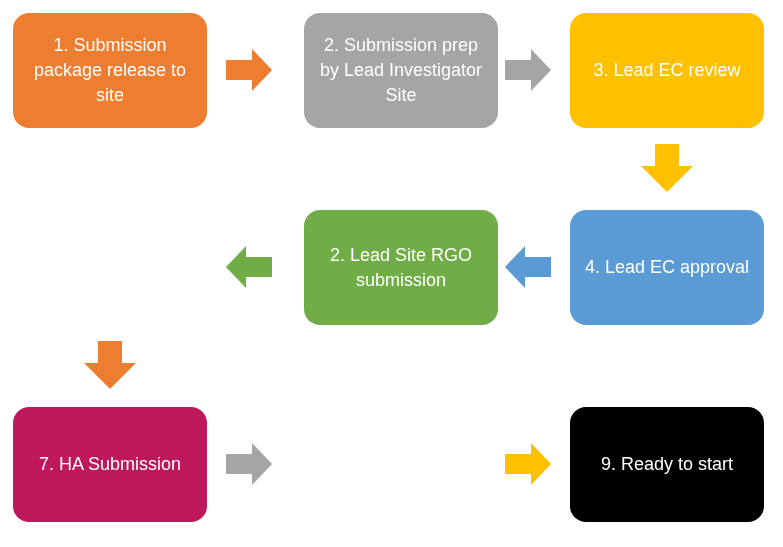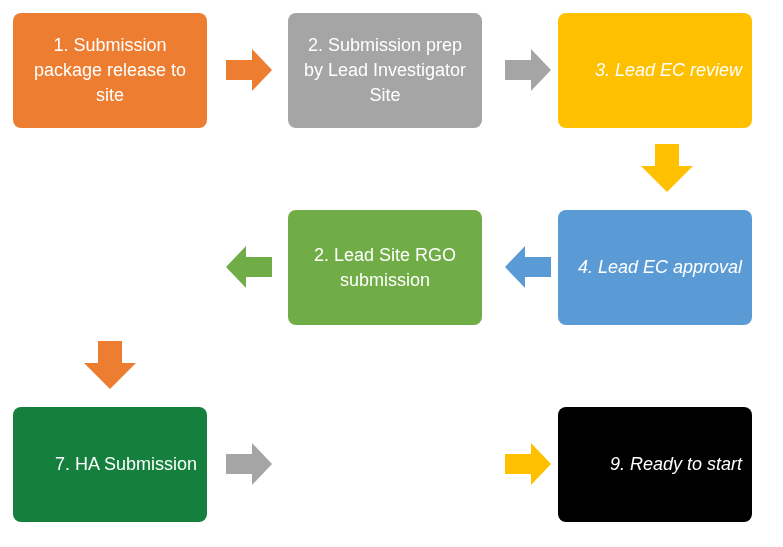--- a/index.html
+++ b/index.html
@@ -12,38 +12,38 @@
     position: relative;
     width: 783px;
     height: 547px;
     background: #ffffff;
     overflow: hidden;
   }
   .step {
     position: absolute;
     width: 194px;
     height: 115px;
-    border-radius: 8px;
+    border-radius: 16px;
     display: flex;
     align-items: center;
-    justify-content: flex-end;
+    justify-content: center;
     text-align: center;
     padding: 0 10px;
     box-sizing: border-box;
   }
   .step .label {
     color: #ffffff;
     font-size: 18px;
     line-height: 25px;
     font-weight: 400;
   }
   
   .c1 { left: 13px; }
-  .c2 { left: 288px; }
-  .c3 { left: 558px; font-style: italic; }
+  .c2 { left: 304px; }
+  .c3 { left: 570px; }
   .r1 { top: 13px; }
   .r2 { top: 210px; }
   .r3 { top: 407px; }
   .arrow {
     position: absolute;
     display: block;
   }
   .a1 { left: 226px; top: 49px;  }
   .a2 { left: 505px; top: 49px;  }
   .a3 { left: 641px; top: 144px; }
@@ -96,21 +96,21 @@
 
   <svg class="arrow a5" width="46" height="42" viewBox="0 0 46 42">
     <polygon points="46,11 20,11 20,0 0,21 20,42 20,31 46,31" style="fill: rgb(112, 173, 71);"></polygon>
   </svg>
 
 
   <svg class="arrow a6" width="52" height="48" viewBox="0 0 52 48">
     <polygon points="14,0 38,0 38,22 52,22 26,48 0,22 14,22" style="fill: rgb(237, 125, 49);"></polygon>
   </svg>
 
-  <div class="step c1 r3" style="background-color: #15803d;">
+  <div class="step c1 r3" style="background-color: #be185d;">
     <span class="label">7. HA Submission</span>
   </div>
 
   <svg class="arrow a7" width="46" height="42" viewBox="0 0 46 42">
     <polygon points="0,11 26,11 26,0 46,21 26,42 26,31 0,31" style="fill: rgb(165, 165, 165);"></polygon>
   </svg>
 
 
   <svg class="arrow a8" width="46" height="42" viewBox="0 0 46 42">
     <polygon points="0,11 26,11 26,0 46,21 26,42 26,31 0,31" style="fill: rgb(255, 192, 0);"></polygon>

